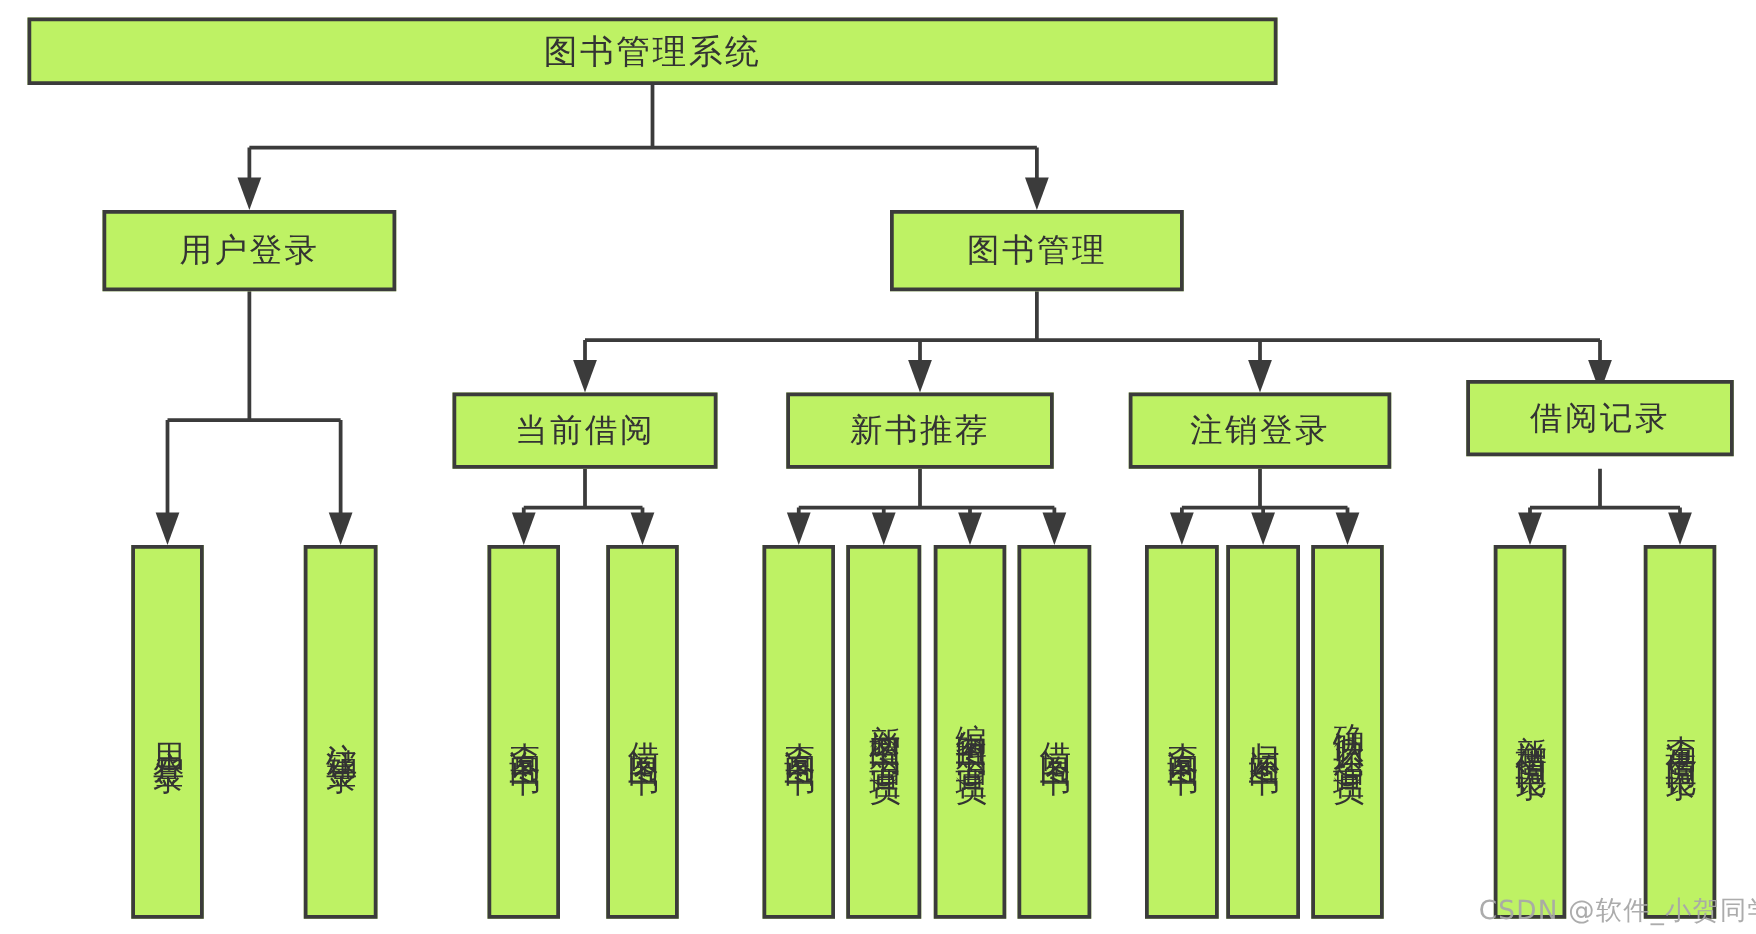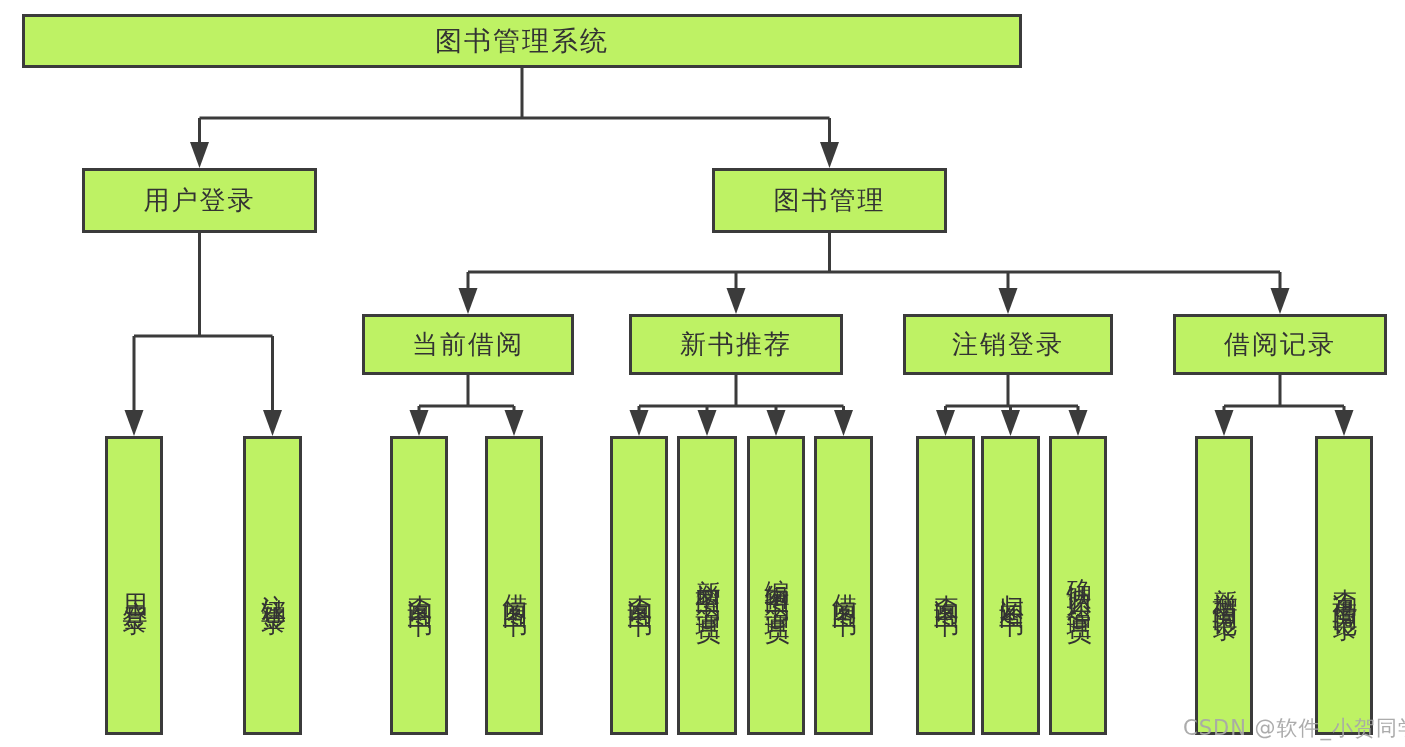--- a/index.html
+++ b/index.html
@@ -106,21 +106,21 @@
 
   <div class="node h" style="left:362px;top:314px;width:212px;height:61px;">
     <span>当前借阅</span>
   </div>
   <div class="node h" style="left:629px;top:314px;width:214px;height:61px;">
     <span>新书推荐</span>
   </div>
   <div class="node h" style="left:903px;top:314px;width:210px;height:61px;">
     <span>注销登录</span>
   </div>
-  <div class="node h" style="left:1173px;top:314px;width:214px;height:61px;">
+  <div class="node h" style="left:1173px;top:304px;width:214px;height:61px;">
     <span>借阅记录</span>
   </div>
 
   <div class="node v" style="left:105px;top:436px;width:58px;height:299px;">
     <span class="vt">用户登录</span>
   </div>
   <div class="node v" style="left:243px;top:436px;width:59px;height:299px;">
     <span class="vt">注销登录</span>
   </div>
 

